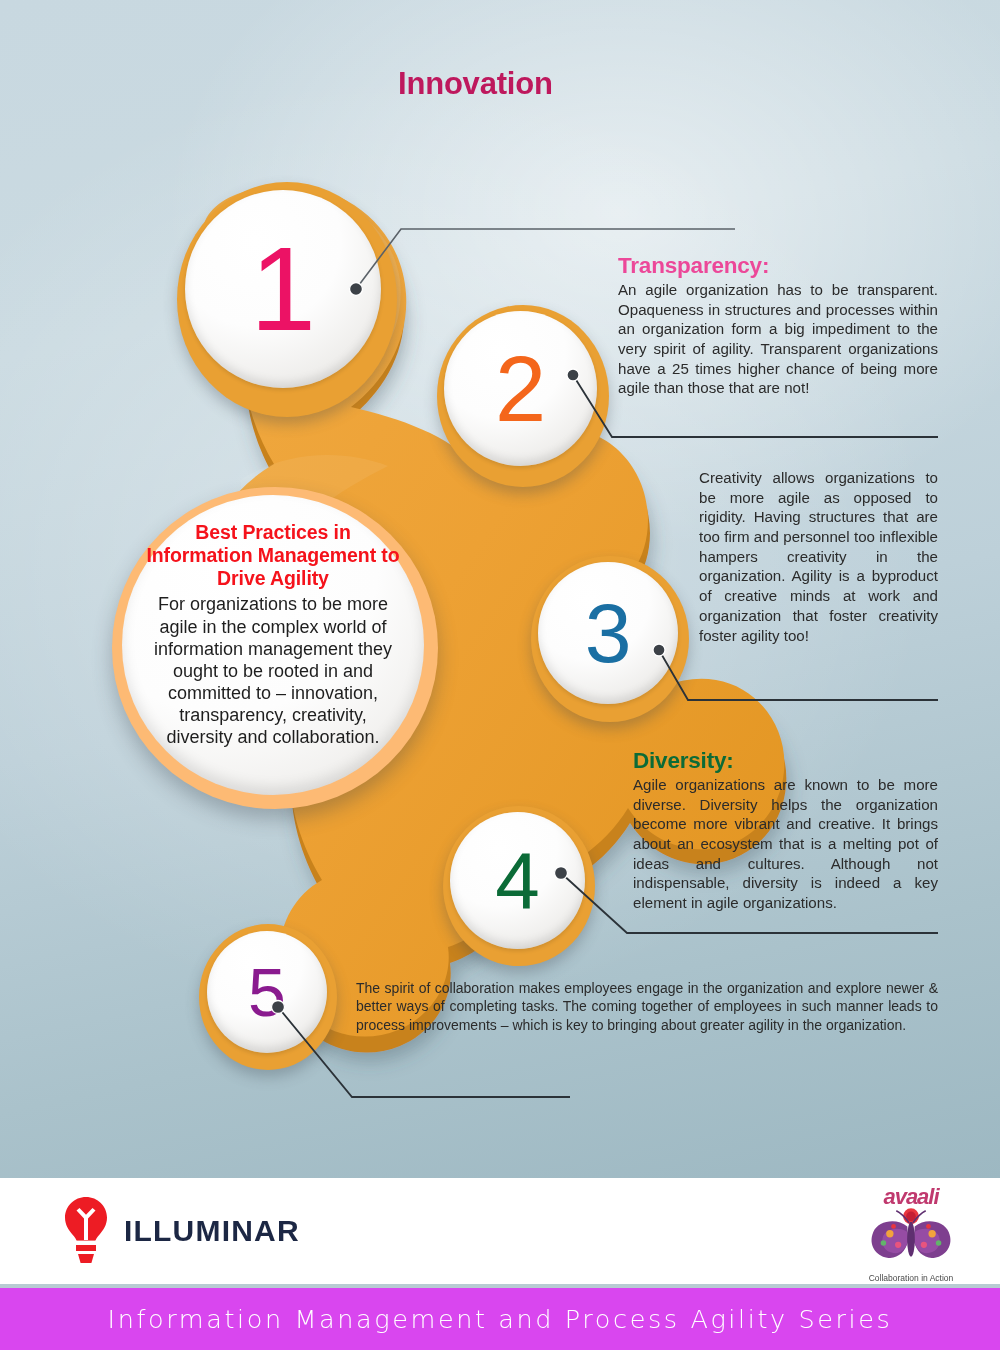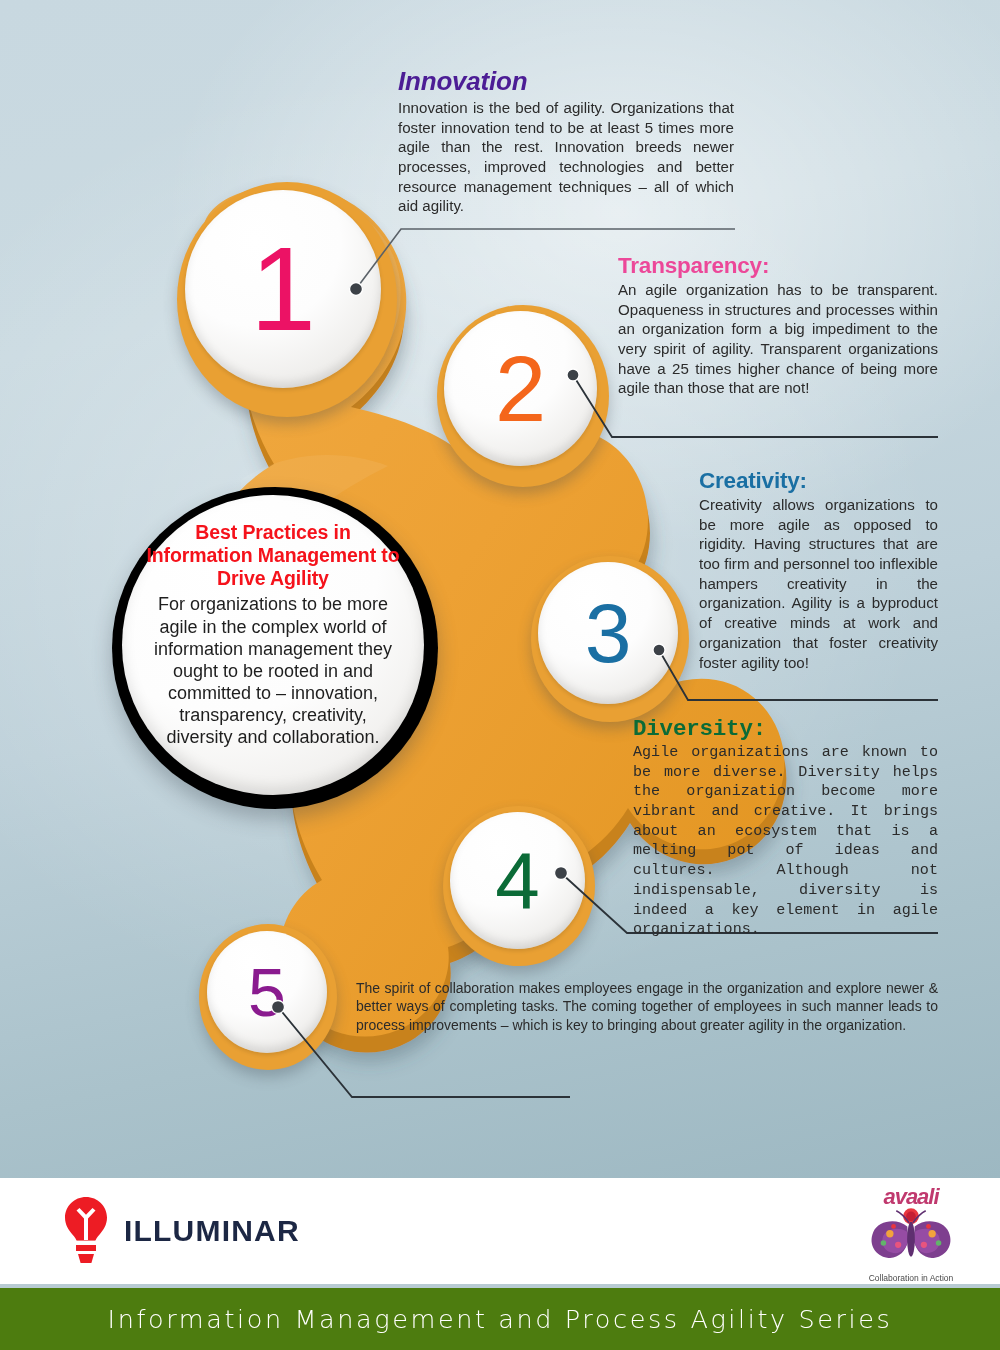--- a/index.html
+++ b/index.html
@@ -62,21 +62,21 @@
   #node4 .inner{left:7px;top:6px;width:135px;height:137px;}
   #node4 .num{font-size:80px;color:#0b6b37;}
   
   #node5{left:199px;top:924px;width:138px;height:146px;}
   #node5 .inner{left:8px;top:7px;width:120px;height:122px;}
   #node5 .num{font-size:68px;color:#8a1b8f;}
 
   
   #hub{
     position:absolute;left:112px;top:487px;width:326px;height:322px;
-    border-radius:50%;background:#000000;
+    border-radius:50%;background:#fdba74;
     box-shadow:0 10px 20px rgba(55,65,75,.32);
   }
   #hub .inner{
     position:absolute;left:10px;top:8px;width:302px;height:300px;border-radius:50%;
     background:radial-gradient(circle at 34% 22%, #ffffff 0%, #fdfdfd 50%, #f1f0ee 78%, #ddd9d4 100%);
     box-shadow:inset 0 -7px 14px rgba(0,0,0,.10);
     display:flex;flex-direction:column;align-items:center;justify-content:flex-start;
     padding:26px 22px 0 22px;box-sizing:border-box;text-align:center;
   }
   #hub .hub-title{
@@ -88,26 +88,26 @@
   }
 
   
   .block{position:absolute;}
   .block h3{margin:0 0 1px 0;font-size:22.5px;font-weight:bold;letter-spacing:-.2px;}
   .block p{
     margin:0;color:#2b2b2b;font-size:15.1px;line-height:1.305;
     text-align:justify;text-justify:inter-word;
   }
   #b1{left:398px;top:66px;width:336px;}
-  #b1 h3{color:#4c1d95;font-size:26px;font-style:italic;}
+  #b1 h3{color:#be185d;font-size:31px;}
   #b2{left:618px;top:253px;width:320px;}
   #b2 h3{color:#ec4899;}
   #b3{left:699px;top:468px;width:239px;}
   #b3 h3{color:#1a6fa3;}
-  #b4{left:633px;top:716px;width:305px;font-family:Liberation Mono, monospace;}
+  #b4{left:633px;top:748px;width:305px;}
   #b4 h3{color:#0b6b37;}
   #b5{left:356px;top:979px;width:582px;}
   #b5 h3{color:#9c1c8d;}
   #b5 p{font-size:14px;}
 
   
   .conn{position:absolute;left:0;top:0;width:1000px;height:1178px;}
 
   
   #footer{
@@ -120,21 +120,21 @@
   .illum-txt{display:flex;flex-direction:row;line-height:1;gap:38px;}
   .illum-txt .l1{font-size:30px;font-weight:bold;color:#1c2744;letter-spacing:1.2px;}
   .illum-txt .l2{font-size:21px;font-weight:bold;color:#1c2744;letter-spacing:.1px;margin-top:5px;}
 
   .avaali{position:absolute;left:855px;top:1186px;width:112px;text-align:center;}
   .avaali .wordmark{font-size:22px;color:#c0396e;font-weight:bold;letter-spacing:-1px;font-style:italic;line-height:1;}
   .avaali .tagline{font-size:8.5px;color:#4a4a4a;margin-top:4px;}
 
   #banner{
     position:absolute;left:0;top:1288px;width:1000px;height:62px;
-    background:#4d7c0f;display:flex;align-items:center;justify-content:center;
+    background:#d946ef;display:flex;align-items:center;justify-content:center;
   }
   #banner span{
     color:#ffffff;font-size:25.5px;letter-spacing:2.6px;font-weight:300;
     font-family:"DejaVu Sans", sans-serif;
   }
 </style>
 </head>
 <body>
 
 <div id="page">
@@ -263,30 +263,28 @@
 
     <polyline points="561,873 627,933 938,933" fill="none" stroke="#2b3238" stroke-width="1.8"></polyline>
     <circle cx="561" cy="873" r="6.5" fill="#3c4147" stroke="#ffffff" stroke-width="1.3"></circle>
 
     <polyline points="278,1007 352,1097 570,1097" fill="none" stroke="#2b3238" stroke-width="1.8"></polyline>
     <circle cx="278" cy="1007" r="6.5" fill="#3c4147" stroke="#ffffff" stroke-width="1.3"></circle>
   </svg>
 
   <div class="block" id="b1">
     <h3>Innovation</h3>
-    <p>Innovation is the bed of agility. Organizations that foster innovation tend to be at least 5 times more agile than the rest. Innovation breeds newer processes, improved technologies and better resource management techniques – all of which aid agility.</p>
   </div>
 
   <div class="block" id="b2">
     <h3>Transparency:</h3>
     <p>An agile organization has to be transparent. Opaqueness in structures and processes within an organization form a big impediment to the very spirit of agility. Transparent organizations have a 25 times higher chance of being more agile than those that are not!</p>
   </div>
 
   <div class="block" id="b3">
-    <h3>Creativity:</h3>
     <p>Creativity allows organizations to be more agile as opposed to rigidity. Having structures that are too firm and personnel too inflexible hampers creativity in the organization. Agility is a byproduct of creative minds at work and organization that foster creativity foster agility too!</p>
   </div>
 
   <div class="block" id="b4">
     <h3>Diversity:</h3>
     <p>Agile organizations are known to be more diverse. Diversity helps the organization become more vibrant and creative. It brings about an ecosystem that is a melting pot of ideas and cultures. Although not indispensable, diversity is indeed a key element in agile organizations.</p>
   </div>
 
   <div class="block" id="b5">
     <p>The spirit of collaboration makes employees engage in the organization and explore newer &amp; better ways of completing tasks. The coming together of employees in such manner leads to process improvements – which is key to bringing about greater agility in the organization.</p>

